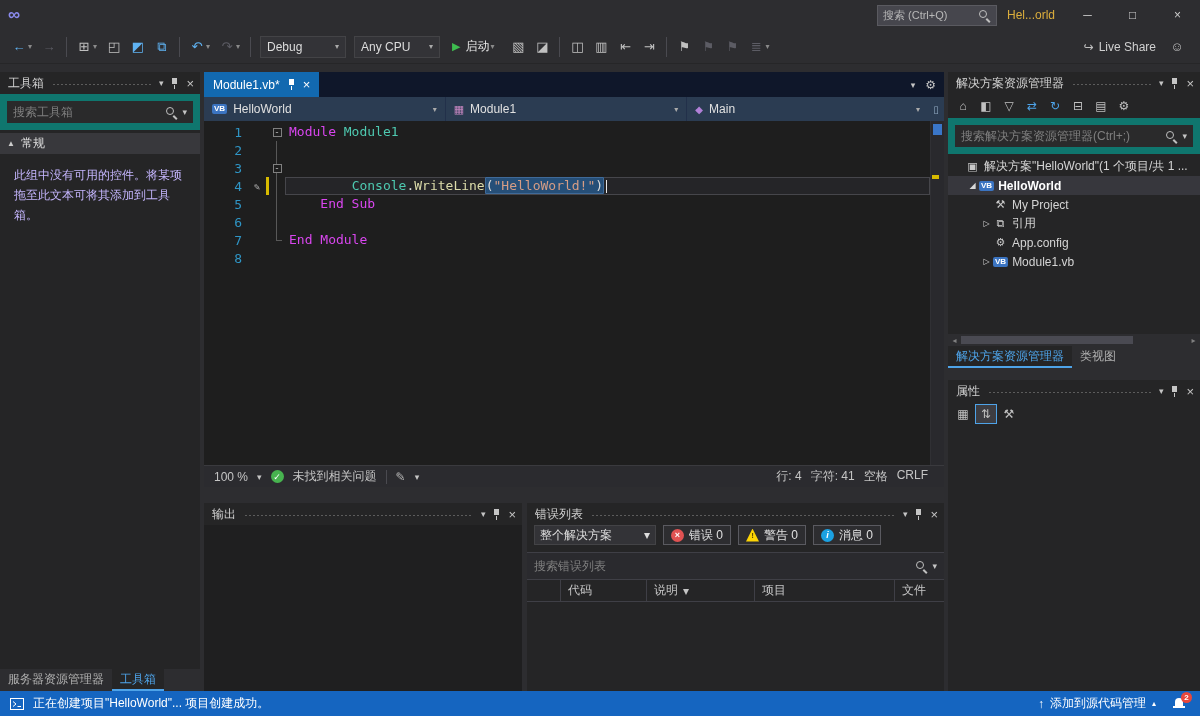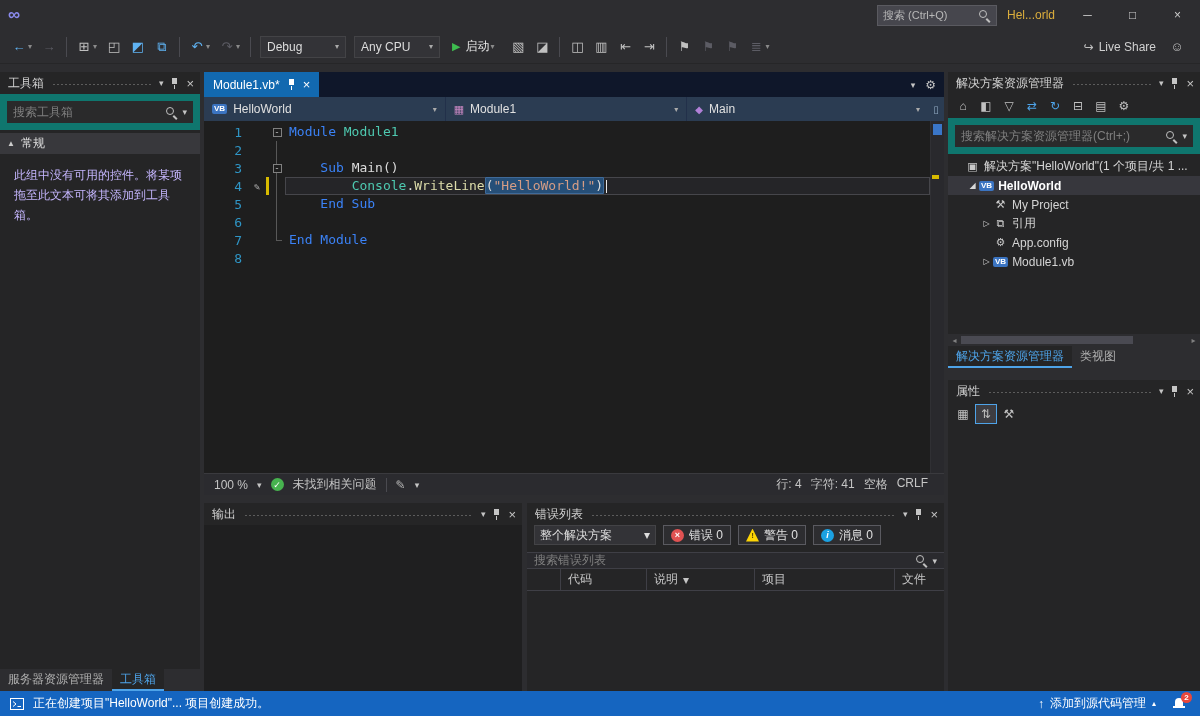--- a/index.html
+++ b/index.html
@@ -76,44 +76,44 @@
 .cl-num{width:44px;text-align:right;color:#2f95c5;padding-right:6px;flex:none}
 .cl-glyph{width:18px;text-align:center;color:#b8b8b8;font-size:10px;flex:none}
 .cl-chg{width:3px;height:18px;flex:none}
 .cl-chg.changed{background:#d7ba00}
 .cl-fold{width:16px;position:relative;height:18px;display:flex;align-items:center;justify-content:center;flex:none}
 .fold-box{width:9px;height:9px;border:1px solid #808080;color:#c0c0c0;font-size:9px;line-height:7px;text-align:center;background:#1e1e1e;position:relative;z-index:1}
 .fold-v{position:absolute;left:7px;top:0;bottom:0;width:1px;background:#585858}
 .fold-corner{position:absolute;left:7px;top:0;width:6px;height:10px;border-left:1px solid #585858;border-bottom:1px solid #585858}
 .cl-text{flex:1;white-space:pre;color:#dcdcdc;padding-left:4px;height:18px;line-height:18px}
 .cl-text.current{background:#252528;box-shadow:inset 0 0 0 1px #46464b}
-.tok-kw{color:#3b82f6}.tok-type{color:#4ec9b0}.tok-method{color:#dcdcaa}.tok-str{color:#d69d85}
+.tok-kw{color:#d946ef}.tok-type{color:#4ec9b0}.tok-method{color:#dcdcaa}.tok-str{color:#d69d85}
 .hl-group{background:#264f78;border:1px solid #3f6a99;border-radius:1px}
 .caret{display:inline-block;width:1px;height:13px;background:#e8e8e8;vertical-align:middle;margin-left:2px}
 .ed-scrollbar{position:absolute;right:0;top:0;bottom:0;width:14px;background:#29292d;border-left:1px solid #303034}
 .sb-mark-caret{position:absolute;left:2px;right:2px;top:3px;height:11px;background:#3a76c8}
 .sb-mark-chg{position:absolute;left:1px;width:7px;top:54px;height:4px;background:#d7ba00}
 .ed-status{height:22px;background:#2b2b2f;border-top:1px solid #3a3a3e;display:flex;align-items:center;padding:0 10px;gap:9px;color:#c5c5c5;flex:none}
 .es-sep{width:1px;height:14px;background:#4a4a50}
 .health-icon{width:13px;height:13px;border-radius:50%;background:#47b34f;color:#ffffff;font-size:9px;display:flex;align-items:center;justify-content:center;flex:none}
 .ed-status .right{margin-left:auto;display:flex;gap:9px;padding-right:6px}
 
 
-.bottom-row{height:188px;display:flex;margin-top:8px;flex:none}
+.bottom-row{height:188px;display:flex;margin-top:16px;flex:none}
 .output-panel{width:318px;flex:none;background:#252526;display:flex;flex-direction:column;margin-right:5px}
 .output-content{flex:1;background:#1f1f20}
 .errorlist-panel{flex:1;background:#252526;display:flex;flex-direction:column;min-width:0}
 .el-toolbar{height:27px;display:flex;gap:7px;padding:0 7px;flex:none}
 .el-select{width:122px;height:20px;background:#333337;border:1px solid #434346;display:flex;justify-content:space-between;align-items:center;padding:0 5px;color:#dddddd}
 .filter-btn{height:20px;border:1px solid #5a5a60;display:flex;align-items:center;gap:5px;padding:0 7px;color:#e0e0e0;background:#2d2d30}
 .badge{width:13px;height:13px;border-radius:50%;font-size:9px;display:flex;align-items:center;justify-content:center;color:#ffffff;font-weight:bold;flex:none}
 .badge.error{background:#e05252}
 .badge.warning{background:#fcd404;color:#5c4a00;border-radius:0;clip-path:polygon(50% 0,100% 100%,0 100%);font-size:8px}
 .badge.info{background:#1ba1e2;font-style:italic}
-.el-search{height:17px;background:#2a2a2e;border-top:1px solid #3f3f46;border-bottom:1px solid #3f3f46;display:flex;align-items:center;justify-content:space-between;padding:0 7px;color:#7f7f7f;flex:none}
+.el-search{height:28px;background:#2a2a2e;border-top:1px solid #3f3f46;border-bottom:1px solid #3f3f46;display:flex;align-items:center;justify-content:space-between;padding:0 7px;color:#7f7f7f;flex:none}
 .el-cols{height:22px;display:flex;color:#c5c5c5;border-bottom:1px solid #3f3f46;flex:none}
 .el-col{border-right:1px solid #3f3f46;display:flex;align-items:center;padding:0 7px;gap:5px;flex:none}
 .el-col.flex{flex:1;border-right:none}
 .el-body{flex:1;background:#252526}
 
 
 .right-col{width:252px;flex:none;display:flex;flex-direction:column;background:#2d2d30}
 .sol-panel{height:296px;flex:none;background:#252526;display:flex;flex-direction:column}
 .icon-row{height:24px;display:flex;align-items:center;gap:1px;padding:0 4px;flex:none}
 .tool-icon{width:22px;height:20px;display:flex;align-items:center;justify-content:center;color:#c0c0c0;font-size:12px;border:1px solid transparent}
@@ -297,21 +297,20 @@
               <span class="cl-text"></span>
             </div>
             <div class="code-line">
               <span class="cl-num">3</span>
               <span class="cl-glyph"></span>
               <span class="cl-chg"></span>
               <span class="cl-fold">
                 <span class="fold-v"></span>
                 <span class="fold-box">-</span>
               </span>
-              <span class="cl-text"><span>    </span><span class="tok-kw">Sub </span><span>Main()</span></span>
             </div>
             <div class="code-line">
               <span class="cl-num">4</span>
               <span class="cl-glyph">✎</span>
               <span class="cl-chg changed"></span>
               <span class="cl-fold">
                 <span class="fold-v"></span>
               </span>
               <span class="cl-text current"><span>        </span><span class="tok-type">Console</span><span>.</span><span class="tok-method">WriteLine</span><span class="hl-group"><span>(</span><span class="tok-str">"HelloWorld!"</span><span>)</span></span><span class="caret"></span></span>
             </div>

